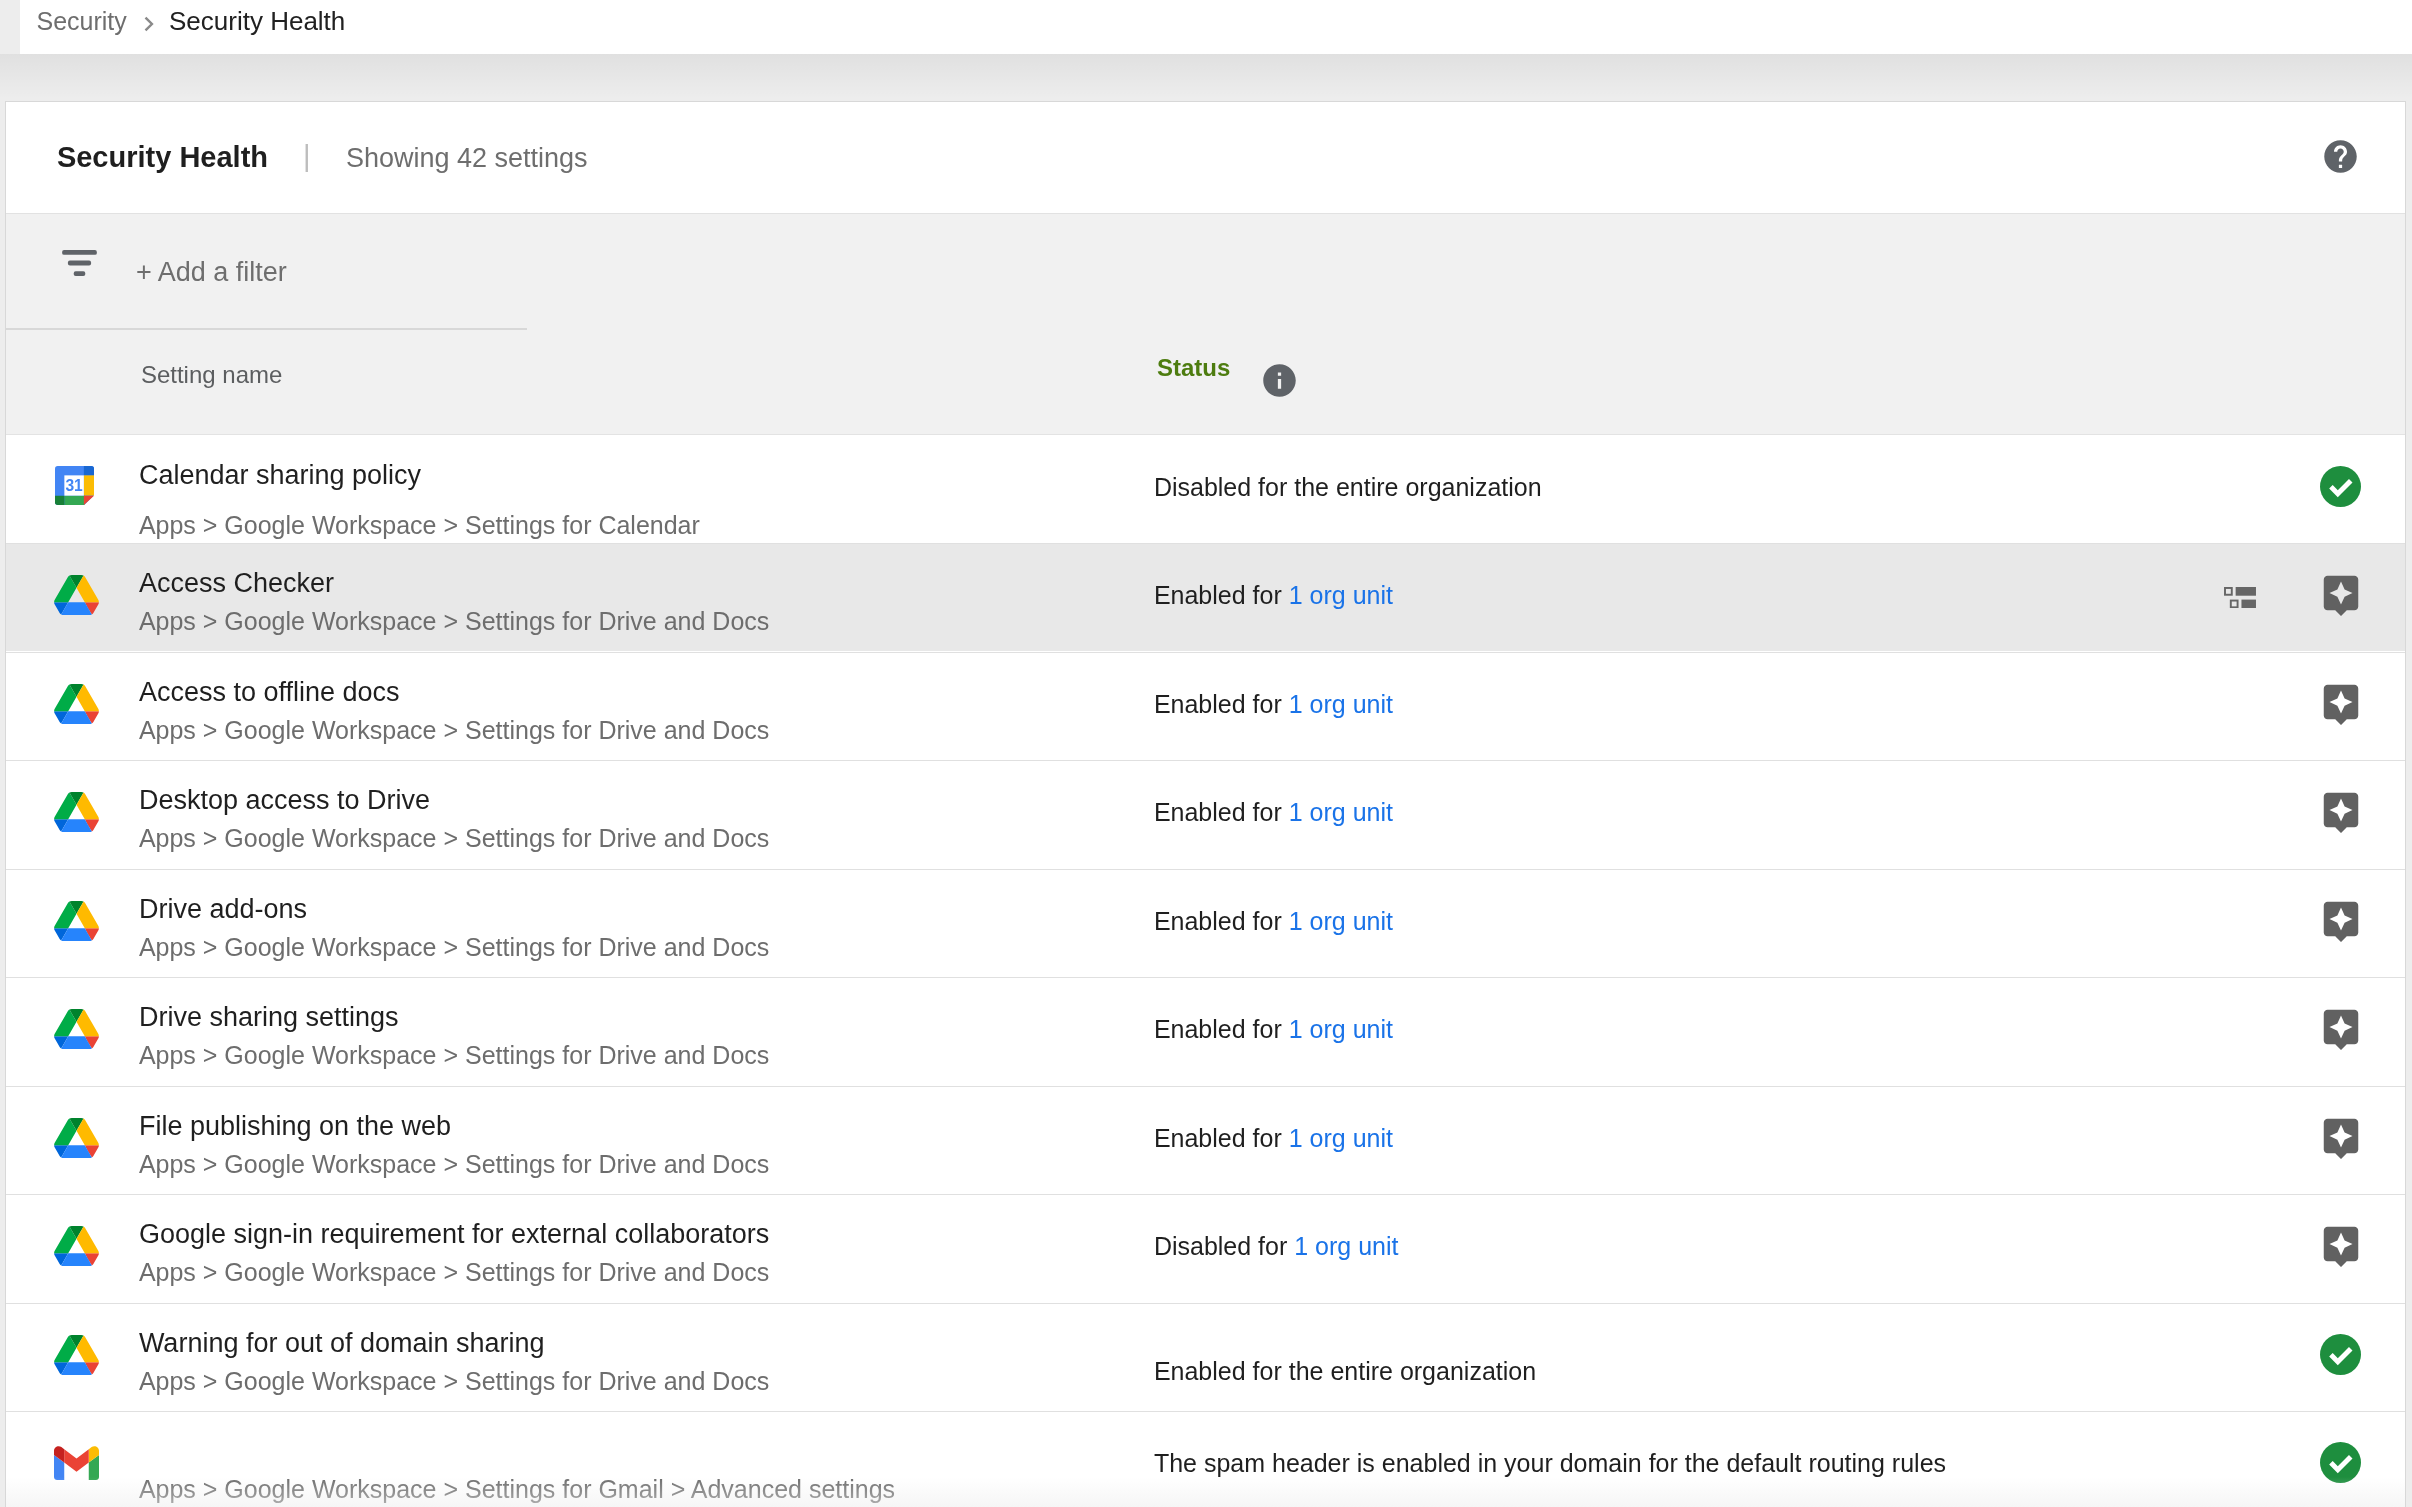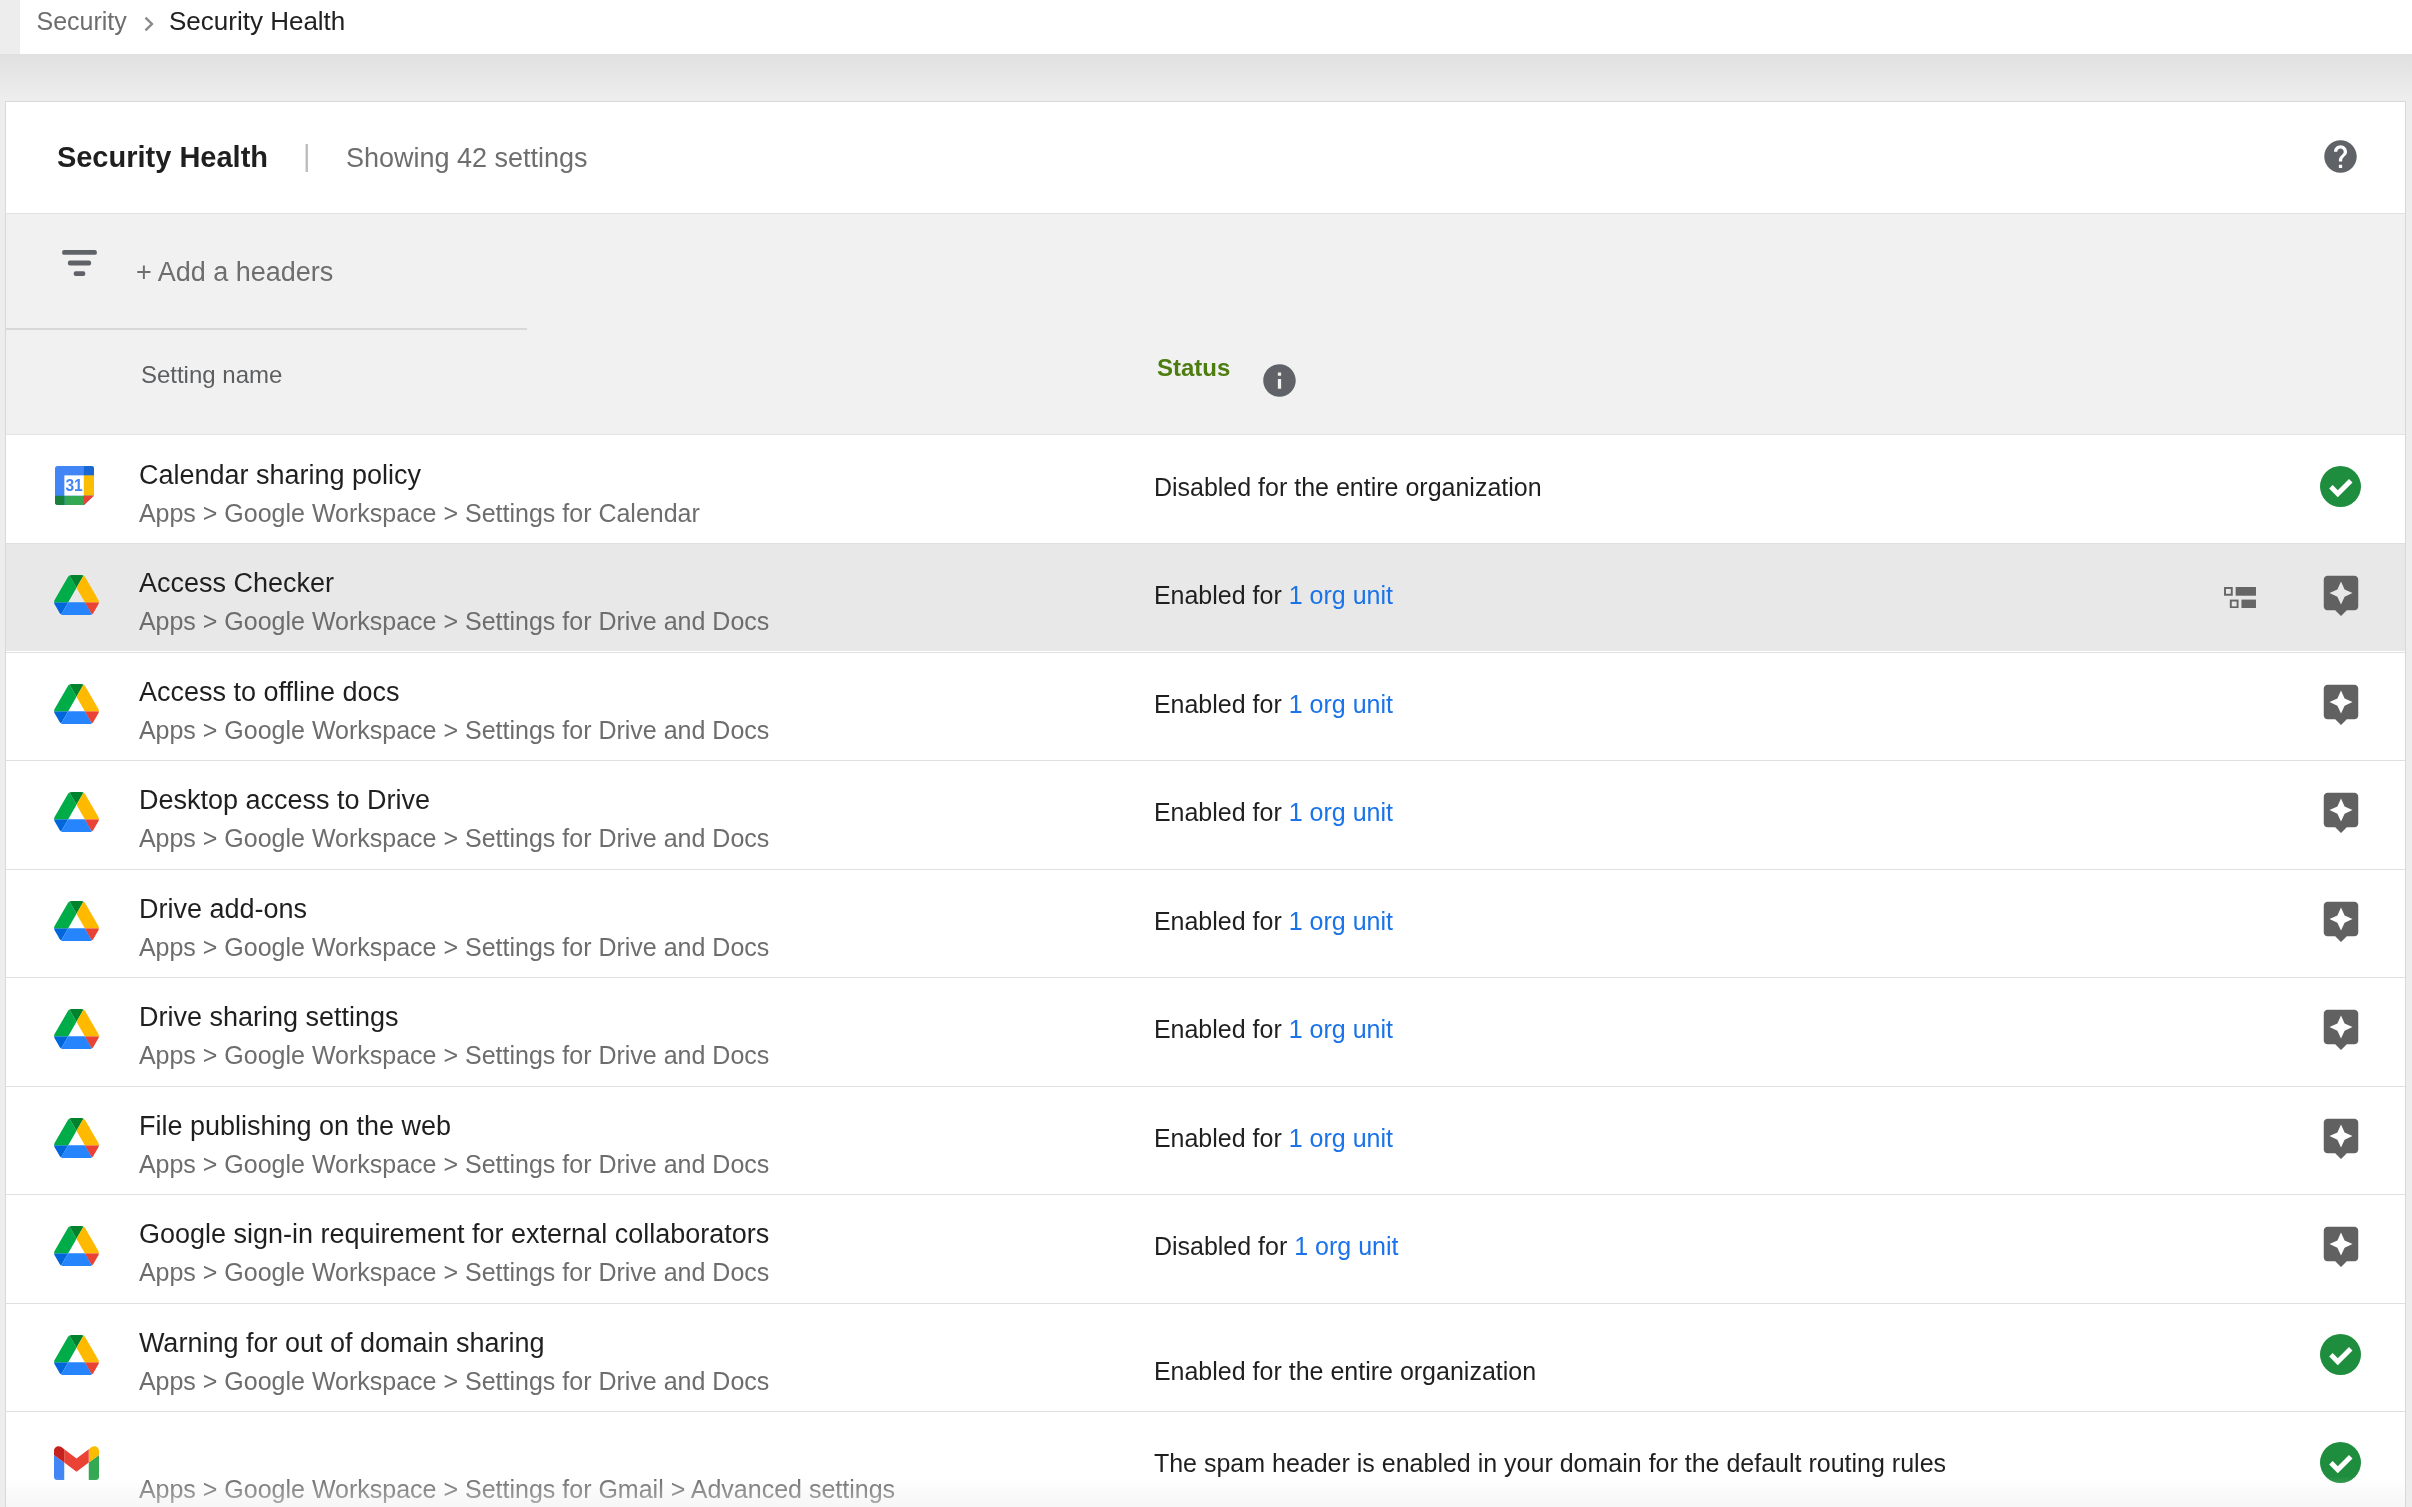--- a/index.html
+++ b/index.html
@@ -40,21 +40,21 @@
   <svg class="abs" style="left:2315px;top:35px;" width="39" height="39" viewBox="0 0 24 24" fill="#5f6368">
       <path d="M12 2C6.48 2 2 6.48 2 12s4.48 10 10 10 10-4.48 10-10S17.52 2 12 2zm1 17h-2v-2h2v2zm2.07-7.75-.9.92C13.45 12.9 13 13.5 13 15h-2v-.5c0-1.1.45-2.1 1.17-2.83l1.24-1.26c.37-.36.59-.86.59-1.41 0-1.1-.9-2-2-2s-2 .9-2 2H8c0-2.21 1.79-4 4-4s4 1.79 4 4c0 .88-.36 1.68-.93 2.25z"></path>
     </svg>
 
   <div id="grayband">
     <svg class="abs" style="left:56px;top:36px;" width="35" height="27" viewBox="0 0 36 28" fill="#5f6368">
         <rect x="0" y="0" width="36" height="5" rx="2"></rect>
         <rect x="6" y="11" width="24" height="5" rx="2"></rect>
         <rect x="12" y="22" width="12" height="5" rx="2"></rect>
       </svg>
-    <div class="abs" style="left:130px;top:43px;font-size:27px;color:#6e6e6e;">+ Add a headers</div>
+    <div class="abs" style="left:130px;top:43px;font-size:27px;color:#6e6e6e;">+ Add a filter</div>
     <div class="abs" style="left:0;top:114px;width:521px;height:1.9px;background:#d8d8d8;"></div>
     <div class="abs" style="left:135px;top:147px;font-size:24px;color:#5c5e60;">Setting name</div>
     <div class="abs" style="left:1151px;top:140px;font-size:24px;color:#4d7c0f;font-weight:bold;">Status</div>
     <svg class="abs" style="left:1254px;top:147px;" width="39" height="39" viewBox="0 0 24 24" fill="#5f6368">
         <path d="M12 2C6.48 2 2 6.48 2 12s4.48 10 10 10 10-4.48 10-10S17.52 2 12 2zm1 15h-2v-6h2v6zm0-8h-2V7h2v2z"></path>
       </svg>
   </div>
 
   <div id="rows">
       <div class="row" style="top:333px;height:108px;">
@@ -63,21 +63,21 @@
             <path d="M148 0h38a14 14 0 0 1 14 14v34h-52z" fill="#1967d2"></path>
             <path d="M148 48h52v104h-52z" fill="#fbbc04"></path>
             <path d="M48 152h104v48H48z" fill="#34a853"></path>
             <path d="M0 152h48v48H14a14 14 0 0 1-14-14z" fill="#188038"></path>
             <path d="M200 150v50h-50z" fill="#ffffff"></path>
             <path d="M148 152h52l-52 48z" fill="#ea4335"></path>
             <rect x="48" y="48" width="100" height="104" fill="#fff"></rect>
             <text x="98" y="128" font-size="80" font-weight="bold" fill="#4285f4" text-anchor="middle" font-family="Liberation Sans, sans-serif">31</text>
           </svg></span>
         <div class="title" style="top:27px;">Calendar sharing policy</div>
-        <div class="subtitle" style="top:66px;">Apps &gt; Google Workspace &gt; Settings for Calendar</div>
+        <div class="subtitle" style="top:78px;">Apps &gt; Google Workspace &gt; Settings for Calendar</div>
         <div class="status" style="top:40px;">Disabled for the entire organization</div>
         <span class="rowchk" style="top:31px;"><svg width="41" height="41" viewBox="0 0 24 24">
             <circle cx="12" cy="12" r="12" fill="#1e8e3e"></circle>
             <path d="M6.4 12.2l4 4 7.6-7.6" fill="none" stroke="#fff" stroke-width="2.9"></path>
           </svg></span>
       </div>
       <div class="rborder" style="top:441px;"></div>
       <div class="row hl" style="top:441px;height:108px;">
         <span class="icon" style="top:32px;"><svg width="45" height="40" viewBox="0 0 87.3 78">
             <path fill="#0066da" d="M6.6 66.85l3.85 6.65c.8 1.4 1.95 2.5 3.3 3.3l13.75-23.8h-27.5c0 1.55.4 3.1 1.2 4.5z"></path>

